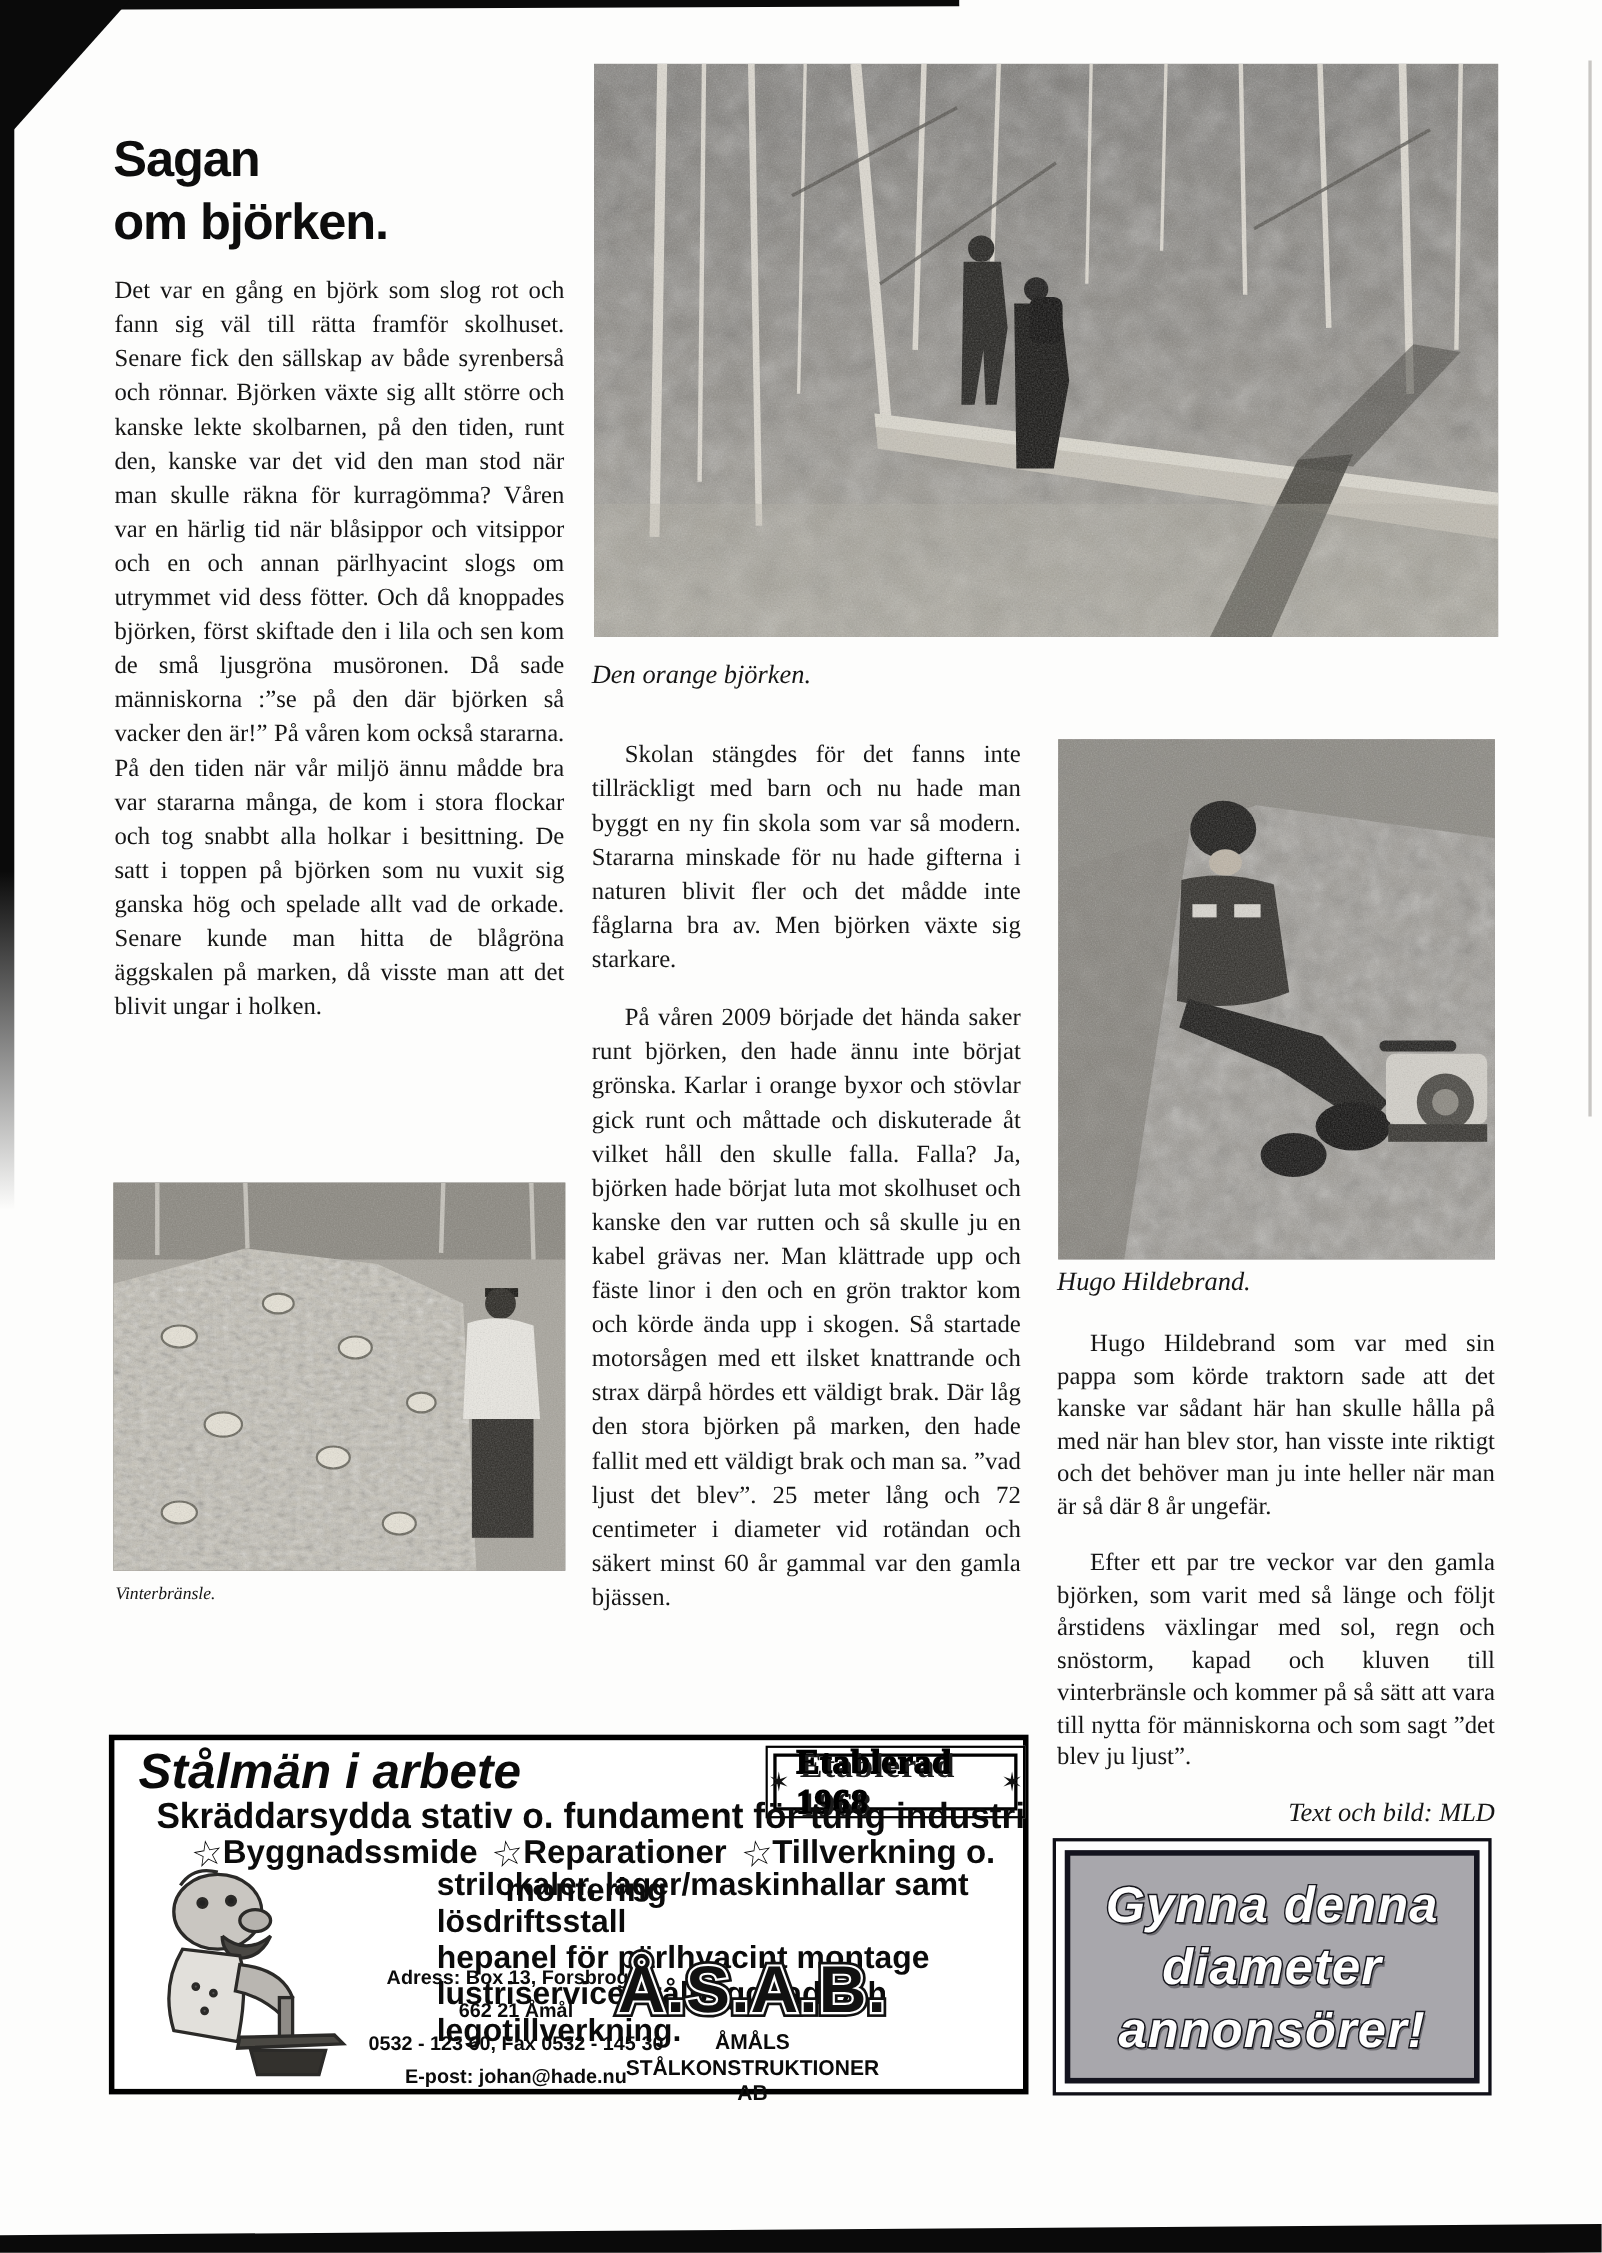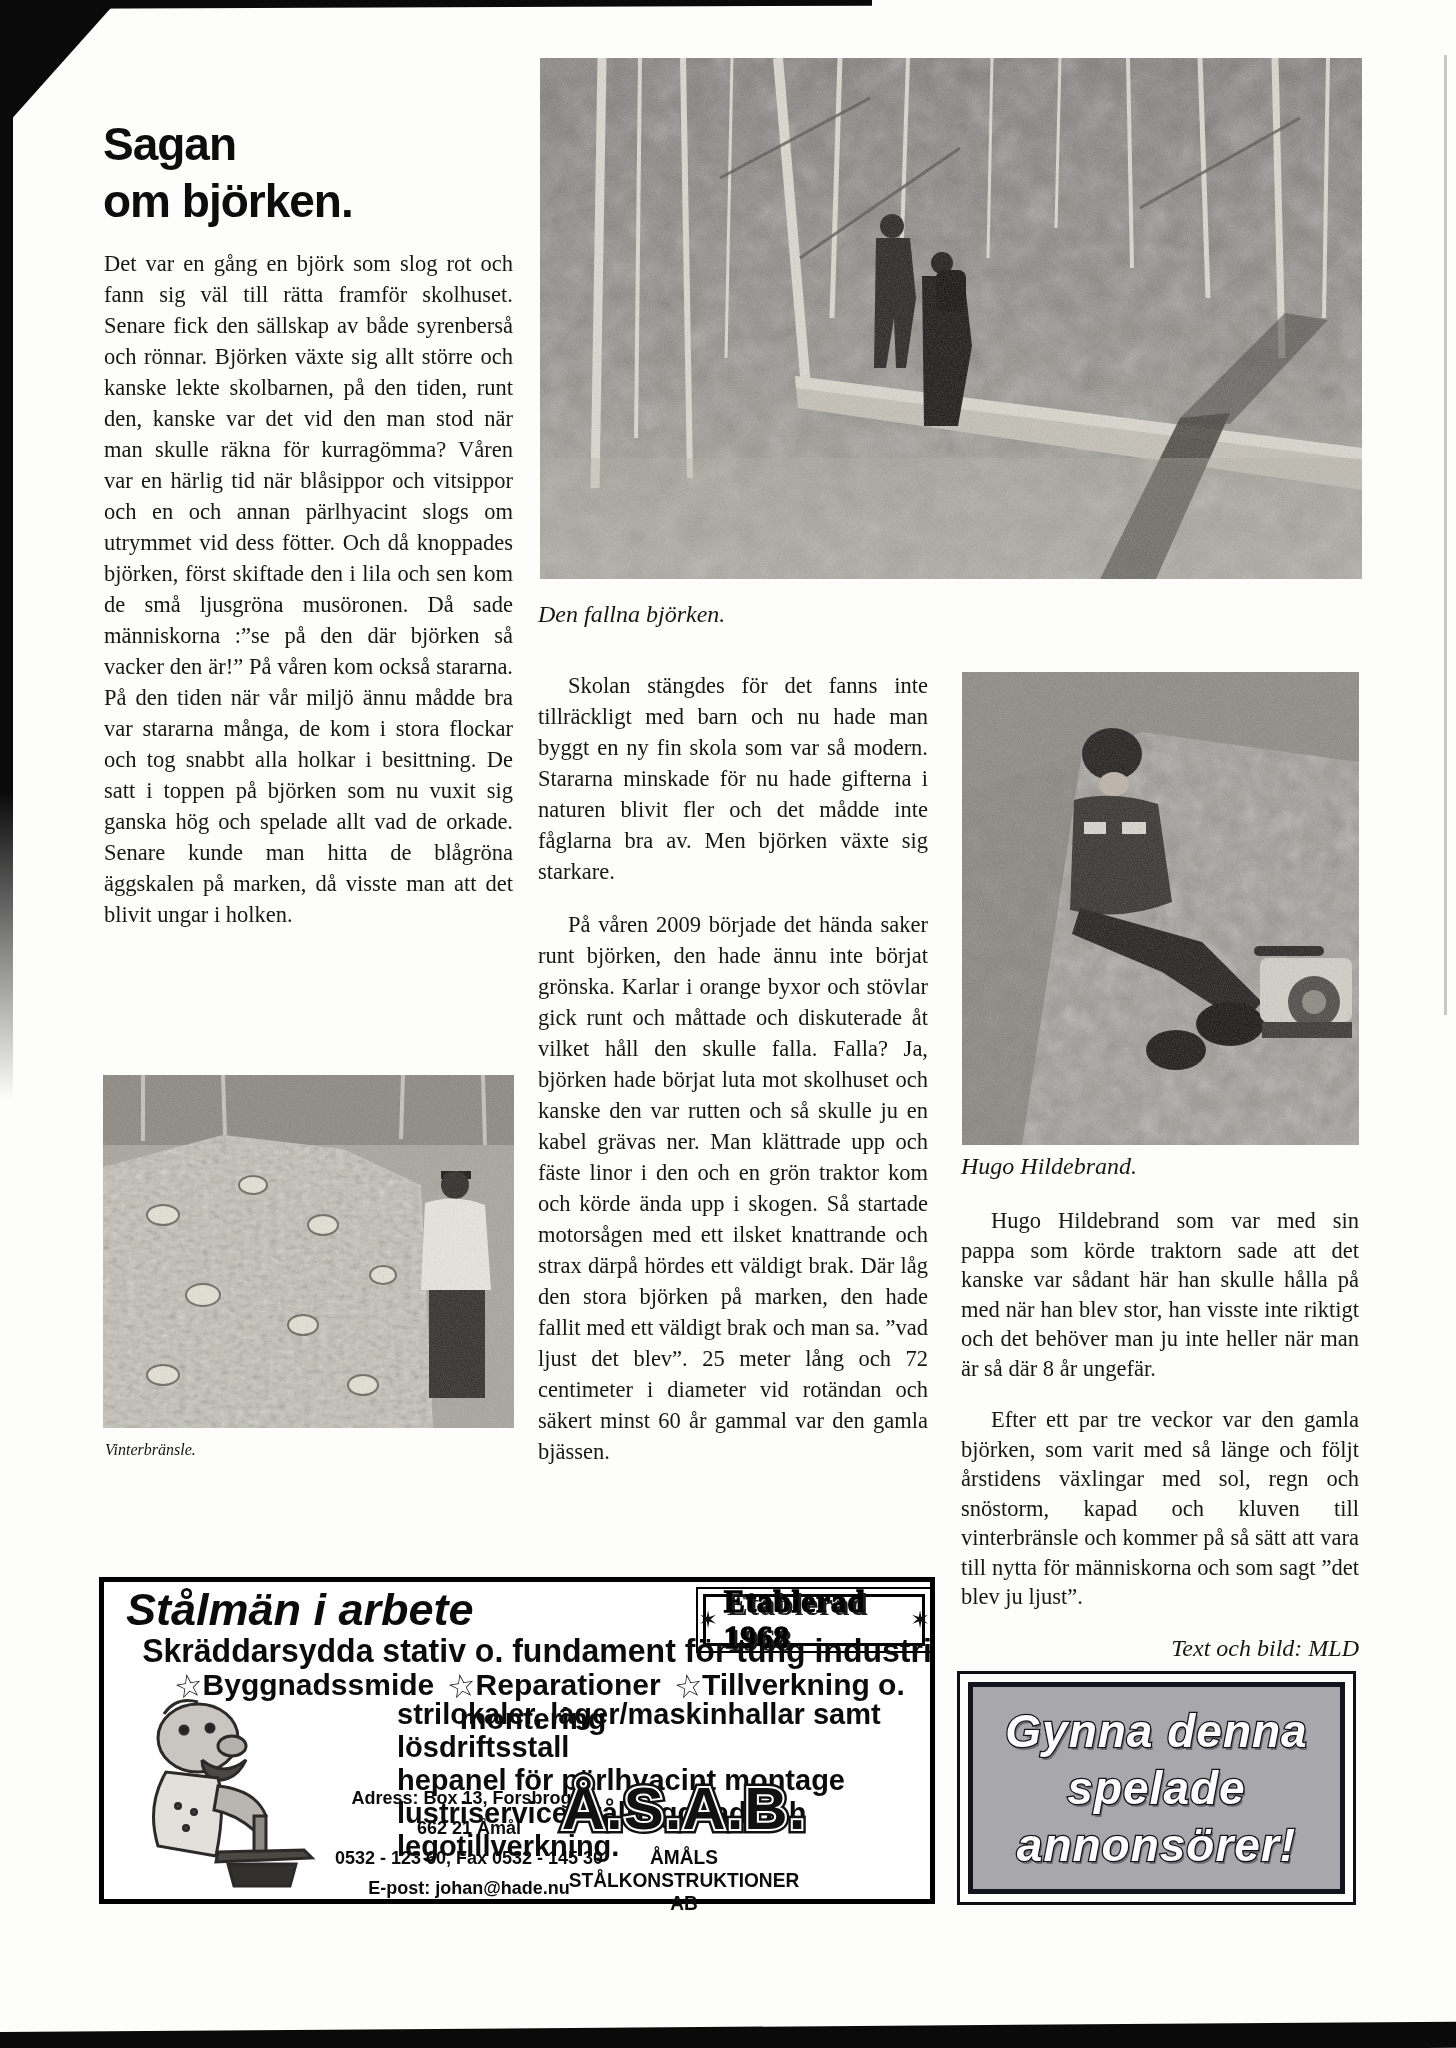--- a/index.html
+++ b/index.html
@@ -241,21 +241,21 @@
     </g>
     <rect width="411" height="353" filter="url(#f3b)" opacity=".28"></rect>
   </svg>
 </div>
 
 <div class="col" id="col1">
   <p>Det var en gång en björk som slog rot och fann sig väl till rätta framför skolhuset. Senare fick den sällskap av både syrenberså och rönnar. Björken växte sig allt större och kanske lekte skolbarnen, på den tiden, runt den, kanske var det vid den man stod när man skulle räkna för kurragömma? Våren var en härlig tid när blåsippor och vitsippor och en och annan pärlhyacint slogs om utrymmet vid dess fötter. Och då knoppades björken, först skiftade den i lila och sen kom de små ljusgröna musöronen. Då sade människorna :”se på den där björken så vacker den är!” På våren kom också stararna. På den tiden när vår miljö ännu mådde bra var stararna många, de kom i stora flockar och tog snabbt alla holkar i besittning. De satt i toppen på björken som nu vuxit sig ganska hög och spelade allt vad de orkade. Senare kunde man hitta de blågröna äggskalen på marken, då visste man att det blivit ungar i holken.</p>
 </div>
 
 <div class="col" id="col2">
-  <div class="photo-caption">Den fallna björken.</div>
+  <div class="photo-caption">Den orange björken.</div>
   <p class="indent">Skolan stängdes för det fanns inte tillräckligt med barn och nu hade man byggt en ny fin skola som var så modern. Stararna minskade för nu hade gifterna i naturen blivit fler och det mådde inte fåglarna bra av. Men björken växte sig starkare.</p>
   <p class="indent">På våren 2009 började det hända saker runt björken, den hade ännu inte börjat grönska. Karlar i orange byxor och stövlar gick runt och måttade och diskuterade åt vilket håll den skulle falla. Falla? Ja, björken hade börjat luta mot skolhuset och kanske den var rutten och så skulle ju en kabel grävas ner. Man klättrade upp och fäste linor i den och en grön traktor kom och körde ända upp i skogen. Så startade motorsågen med ett ilsket knattrande och strax därpå hördes ett väldigt brak. Där låg den stora björken på marken, den hade fallit med ett väldigt brak och man sa. ”vad ljust det blev”. 25 meter lång och 72 centimeter i diameter vid rotändan och säkert minst 60 år gammal var den gamla bjässen.</p>
 </div>
 
 <div class="col" id="col3">
   <div class="photo-caption">Hugo Hildebrand.</div>
   <p class="indent">Hugo Hildebrand som var med sin pappa som körde traktorn sade att det kanske var sådant här han skulle hålla på med när han blev stor, han visste inte riktigt och det behöver man ju inte heller när man är så där 8 år ungefär.</p>
   <p class="indent">Efter ett par tre veckor var den gamla björken, som varit med så länge och följt årstidens växlingar med sol, regn och snöstorm, kapad och kluven till vinterbränsle och kommer på så sätt att vara till nytta för människorna och som sagt ”det blev ju ljust”.</p>
   <div class="byline">Text och bild: MLD</div>
 </div>
@@ -312,16 +312,16 @@
         <span class="asab-l3">Å.S.A.B.</span>
       </div>
       <div class="asab-sub">ÅMÅLS STÅLKONSTRUKTIONER AB</div>
     </div>
   </div>
 </div>
 
 <div class="promo-outer">
   <div class="promo-inner" id="promo-inner" style="background: rgb(168, 167, 172);">
     <div class="promo-line">Gynna denna</div>
-    <div class="promo-line">spelade</div>
+    <div class="promo-line">diameter</div>
     <div class="promo-line">annonsörer!</div>
   </div>
 </div>
 
 </body></html>

